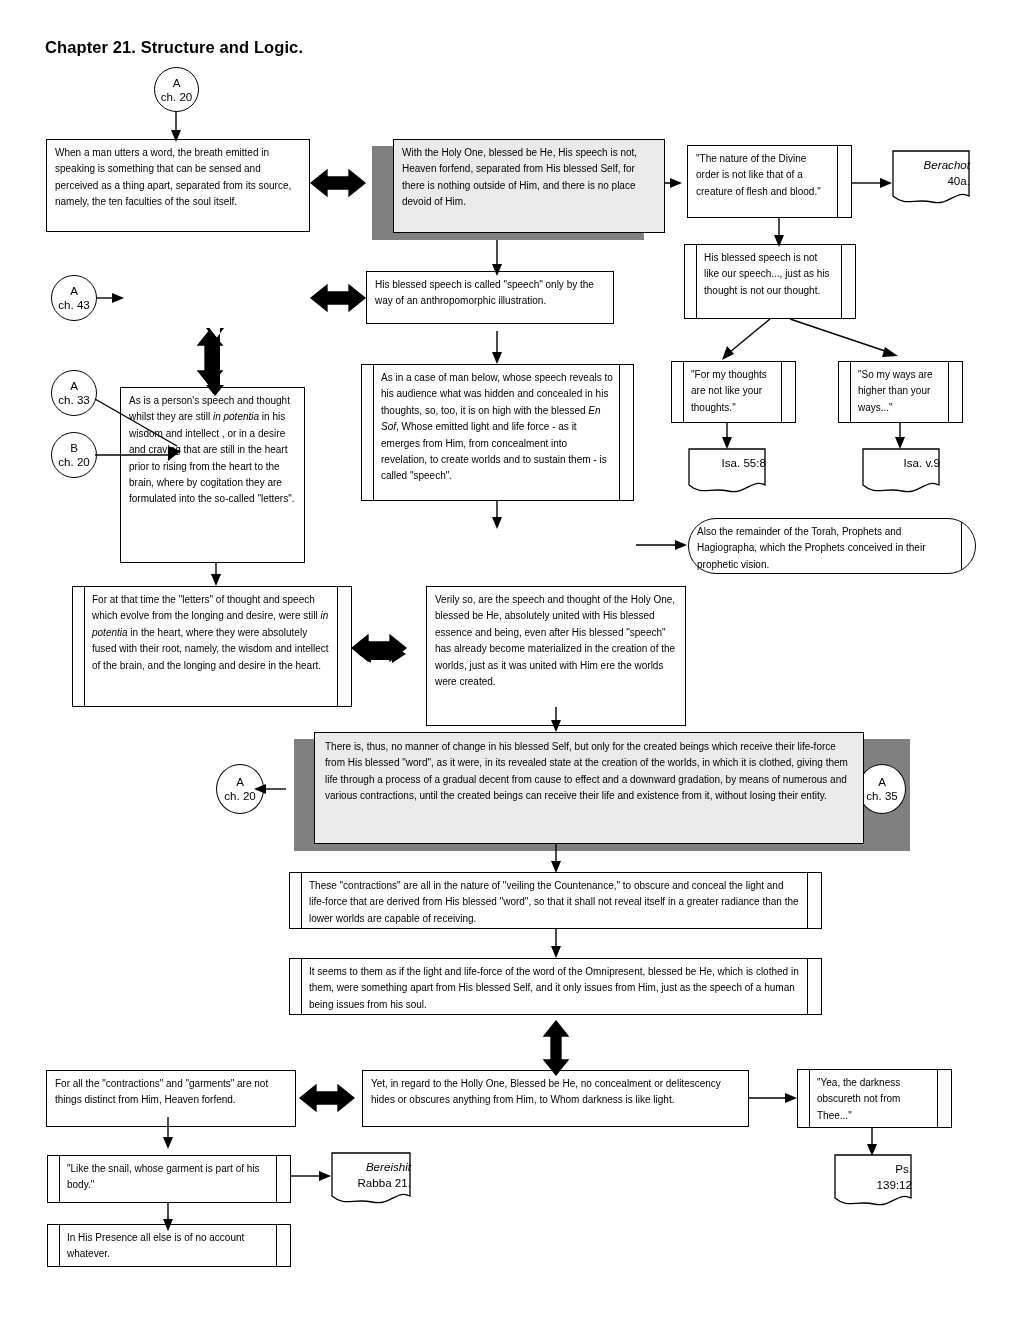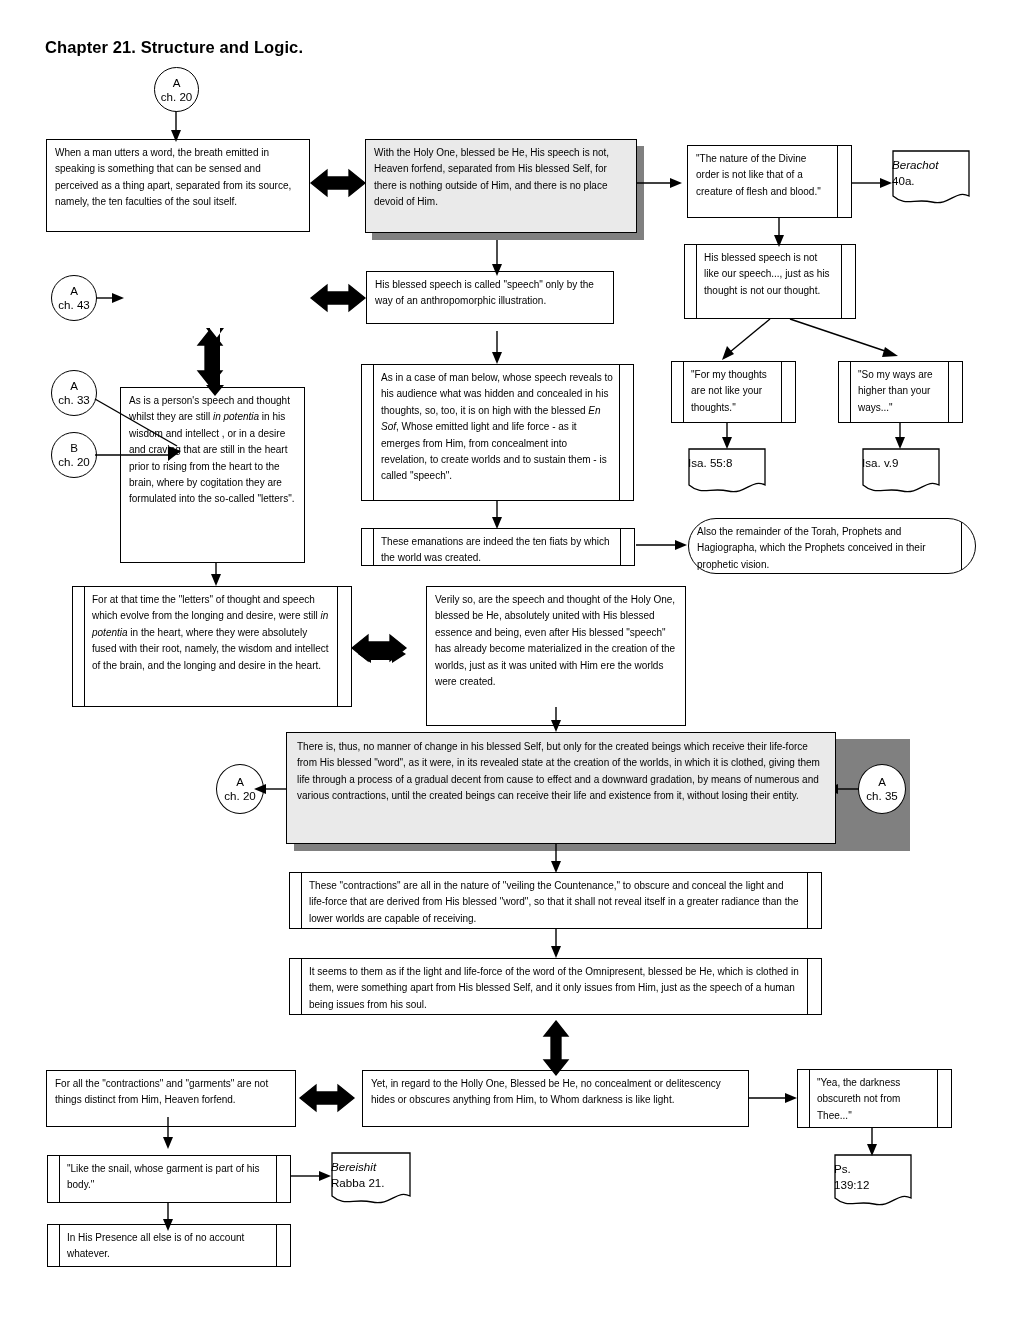--- a/index.html
+++ b/index.html
@@ -40,37 +40,37 @@
   }
   .bar-r{padding-right:22px;}
 
   .shaded{background-color:#eaeaea;}
   
   .shadow{
     position:absolute;
     background:#808080;
     z-index:0;
   }
-  .ontop{z-index:3;}
+  .ontop{z-index:3;margin-left:28px;}
 
   
   .circ{
     position:absolute;
     border:1.3px solid #000;
     border-radius:50%;
     background:#fff;
     display:flex;flex-direction:column;align-items:center;justify-content:center;
     font-size:11.6px;line-height:14px;color:#000;
     box-sizing:border-box;
   }
 
   
   .doc{
     position:absolute;
-    font-size:11.6px;line-height:15.5px;color:#000;text-align:left;text-decoration:underline;
+    font-size:11.6px;line-height:15.5px;color:#000;text-align:right;text-decoration:underline;
   }
   .doc svg{position:absolute;left:0;top:0;}
   .doc .dt{position:absolute;left:0;right:0;top:7px;z-index:2;}
   .it{font-style:italic;}
 
   
   #wires{position:absolute;left:0;top:0;width:1020px;height:1320px;z-index:2;pointer-events:none;}
   #wires line,#wires polyline,#wires path{stroke:#000;stroke-width:1.4px;fill:none;}
   #wires polygon{fill:#000;}
   .hollow{fill:#fff;stroke:#000;stroke-width:1.3px;}
@@ -216,21 +216,20 @@
   <div class="box bar-lr" style="left:684px;top:244px;width:172px;height:75px;">His blessed speech is not like our speech..., just as his thought is not our thought.</div>
 
   <div class="box bar-lr" style="left:671px;top:361px;width:125px;height:62px;">"For my thoughts are not like your thoughts."</div>
 
   <div class="box bar-lr" style="left:838px;top:361px;width:125px;height:62px;">"So my ways are higher than your ways..."</div>
 
   <div class="box" style="left:120px;top:387px;width:185px;height:176px;">As is a person's speech and thought whilst they are still <i>in potentia</i> in his wisdom and intellect , or in a desire and craving that are still in the heart prior to rising from the heart to the brain, where by cogitation they are formulated into the so-called "letters".</div>
 
   <div class="box bar-lr" style="left:361px;top:364px;width:273px;height:137px;">As in a case of man below, whose speech reveals to his audience what was hidden and concealed in his thoughts, so, too, it is on high with the blessed <i>En Sof</i>, Whose emitted light and life force - as it emerges from Him, from concealment into revelation, to create worlds and to sustain them - is called "speech".</div>
 
-  <div class="box bar-lr" style="left:361px;top:528px;width:274px;height:38px;">These emanations are indeed the ten fiats by which the world was created.</div>
 
   <div class="box bar-r" style="left:688px;top:518px;width:288px;height:56px;border-radius:28px;">Also the remainder of the Torah, Prophets and Hagiographa, which the Prophets conceived in their prophetic vision.</div>
 
   <div class="box bar-lr" style="left:72px;top:586px;width:280px;height:121px;">For at that time the "letters" of thought and speech which evolve  from the longing and desire, were still <i>in potentia</i> in the heart, where they were absolutely fused with their root, namely, the wisdom and intellect of the brain, and the longing and desire in the heart.</div>
 
   <div class="box" style="left:426px;top:586px;width:260px;height:140px;">Verily so,  are the speech and thought of the Holy One, blessed be He, absolutely united with His blessed essence and being, even after His blessed "speech" has already become materialized in the creation of the worlds, just as it was united with Him ere the worlds were created.</div>
 
   <div class="box shaded ontop" style="left:286px;top:732px;width:550px;height:112px;padding:6px 10px 4px 10px;">There is, thus, no manner of change in his blessed Self, but only for the created beings which receive their life-force from  His blessed "word", as it were, in its revealed state at the creation of the worlds, in which it is clothed, giving them life through a process of a gradual decent from cause to effect and a downward gradation, by means of numerous and various contractions, until the created beings can receive their life and existence from it, without losing their entity.</div>
 
   <div class="box bar-lr" style="left:289px;top:872px;width:533px;height:57px;">These "contractions" are all in the nature of "veiling the Countenance," to obscure and conceal the light and life-force that are derived from His blessed "word", so that it shall not reveal itself in a greater radiance than the lower worlds are capable of receiving.</div>

